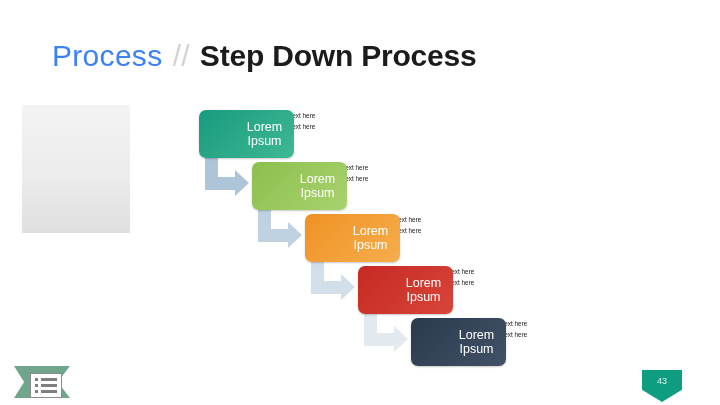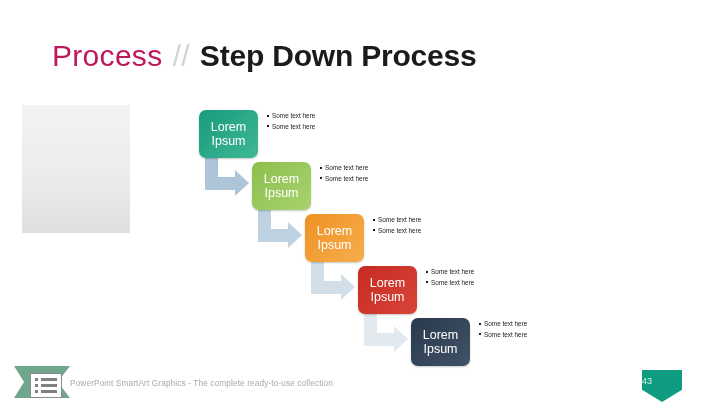--- a/index.html
+++ b/index.html
@@ -22,21 +22,21 @@
   #title-bar {
     position: absolute;
     left: 52px;
     top: 38px;
     white-space: nowrap;
     font-size: 30px;
     line-height: 36px;
     font-weight: 400;
   }
   #title-prefix {
-    color: #be185d;
+    color: #3b82f6;
     letter-spacing: 0.3px;
     margin-top: 28px;
   }
   #title-sep {
     color: #d3d3d3;
     padding: 0 2px;
   }
   #title-main {
     color: #1b1b1b;
     font-weight: 700;
@@ -70,20 +70,21 @@
     border-radius: 7px;
     display: flex;
     flex-direction: column;
     align-items: center;
     justify-content: center;
     color: #ffffff;
     font-size: 12.5px;
     line-height: 14.5px;
     box-shadow: 0 1px 2px rgba(0,0,0,0.22);
     z-index: 3;
+    padding-left: 36px;
   }
   .step-box .ln { display: block; }
 
   .bullets {
     position: absolute;
     width: 52px;
     font-size: 6.4px;
     line-height: 8.1px;
     color: #202020;
     z-index: 2;
@@ -181,20 +182,21 @@
   #page-badge {
     position: absolute;
     left: 642px;
     top: 370px;
     width: 40px;
     height: 32px;
     background: #0f9d82;
     clip-path: polygon(0% 0%, 100% 0%, 100% 62%, 50% 100%, 0% 62%);
     color: #d9f2ec;
     font-size: 9px;
+    text-align: center;
     padding-top: 6px;
     box-sizing: border-box;
   }
 </style>
 </head>
 <body>
 
 <div id="slide">
 
   <div id="title-bar">
@@ -276,16 +278,15 @@
       </div>
     <div class="row">
         <span class="dot"></span>
         <span class="line"></span>
       </div>
     <div class="row">
         <span class="dot"></span>
         <span class="line"></span>
       </div>
   </div>
-  <div id="footer-text">PowerPoint SmartArt Graphics - The complete ready-to-use collection</div>
   <div id="page-badge">43</div>
 
 </div>
 
 </body></html>

